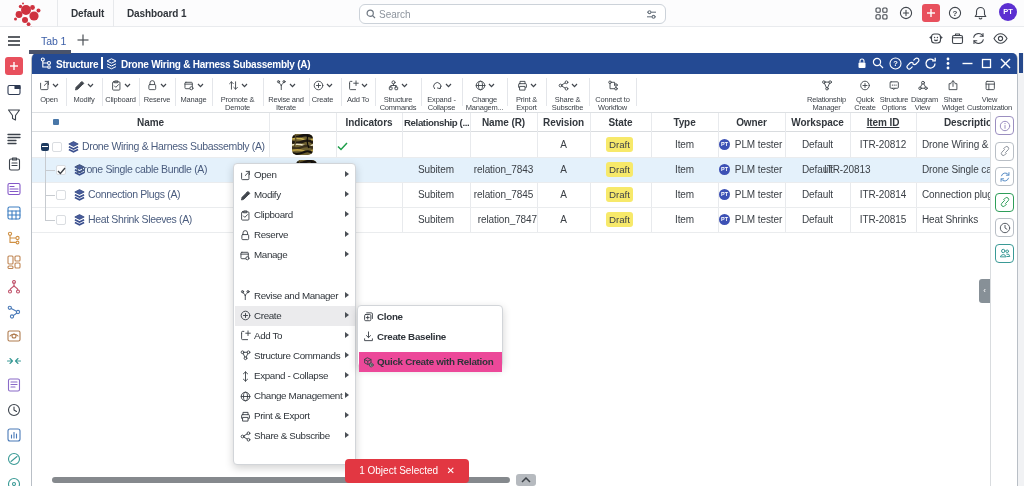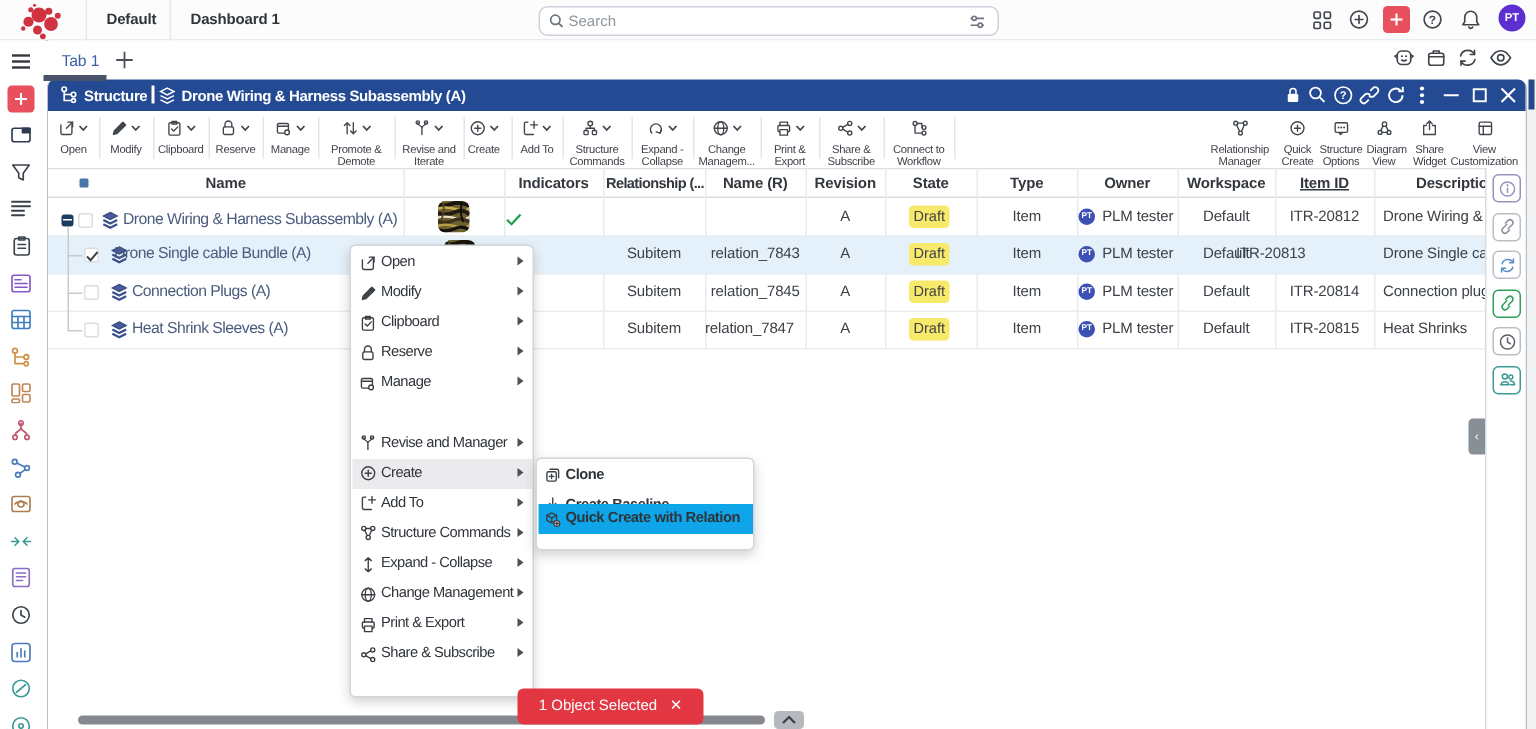--- a/index.html
+++ b/index.html
@@ -813,21 +813,21 @@
 <div class="cell" style="left:470px;top:182px;width:67px;text-align:center">relation_7845</div>
 <div class="cell" style="left:537px;top:182px;width:53px;text-align:center">A</div>
 <div class="draft" style="left:606px;top:187px">Draft</div>
 <div class="cell" style="left:651px;top:182px;width:67px;text-align:center">Item</div>
 <div class="obadge" style="left:719px;top:189px">PT</div>
 <div class="cell" style="left:732px;top:182px;width:53px;text-align:center">PLM tester</div>
 <div class="cell" style="left:785px;top:182px;width:65px;text-align:center">Default</div>
 <div class="cell" style="left:850px;top:182px;width:66px;text-align:center">ITR-20814</div>
 <div class="cell" style="left:922px;top:182px;width:68px;text-align:left">Connection plugs</div>
 <div class="cell" style="left:402px;top:207px;width:68px;text-align:center">Subitem</div>
-<div class="cell" style="left:470px;top:207px;width:67px;text-align:left">relation_7847</div>
+<div class="cell" style="left:470px;top:207px;width:67px;text-align:right">relation_7847</div>
 <div class="cell" style="left:537px;top:207px;width:53px;text-align:center">A</div>
 <div class="draft" style="left:606px;top:212px">Draft</div>
 <div class="cell" style="left:651px;top:207px;width:67px;text-align:center">Item</div>
 <div class="obadge" style="left:719px;top:214px">PT</div>
 <div class="cell" style="left:732px;top:207px;width:53px;text-align:center">PLM tester</div>
 <div class="cell" style="left:785px;top:207px;width:65px;text-align:center">Default</div>
 <div class="cell" style="left:850px;top:207px;width:66px;text-align:center">ITR-20815</div>
 <div class="cell" style="left:922px;top:207px;width:68px;text-align:left">Heat Shrinks</div>
 
 <div class="a" id="menu">
@@ -1014,21 +1014,21 @@
       <span class="mico">
         <svg width="11" height="11" viewBox="0 0 11.5 12">
           <g stroke="#3a3f46" fill="none" stroke-width="1" stroke-linecap="round" stroke-linejoin="round">
             <path d="M5.75 1 v6 M3.5 5 L5.75 7.2 L8 5"></path>
             <path d="M1.5 8.5 v2 h8.5 v-2"></path>
           </g>
         </svg>
       </span>
       <span class="txt">Create Baseline</span>
     </div>
-    <div class="smi" style="top:30px;background:#0ea5e9;">
+    <div class="smi" style="top:46px;background:#ec4899;">
       <span class="mico">
         <svg width="11" height="11" viewBox="0 0 11.5 12">
           <g stroke="#3a3f46" fill="none" stroke-width="1" stroke-linecap="round" stroke-linejoin="round">
             <path d="M5 1 L8.5 2.8 v3.6 L5 8.2 L1.5 6.4 V2.8 Z"></path>
             <path d="M1.5 2.8 L5 4.6 L8.5 2.8 M5 4.6 V8"></path>
             <circle cx="8.7" cy="8.7" r="2.1" fill="#fff"></circle>
             <path d="M8.7 7.6 v2.2 M7.6 8.7 h2.2"></path>
           </g>
         </svg>
       </span>

